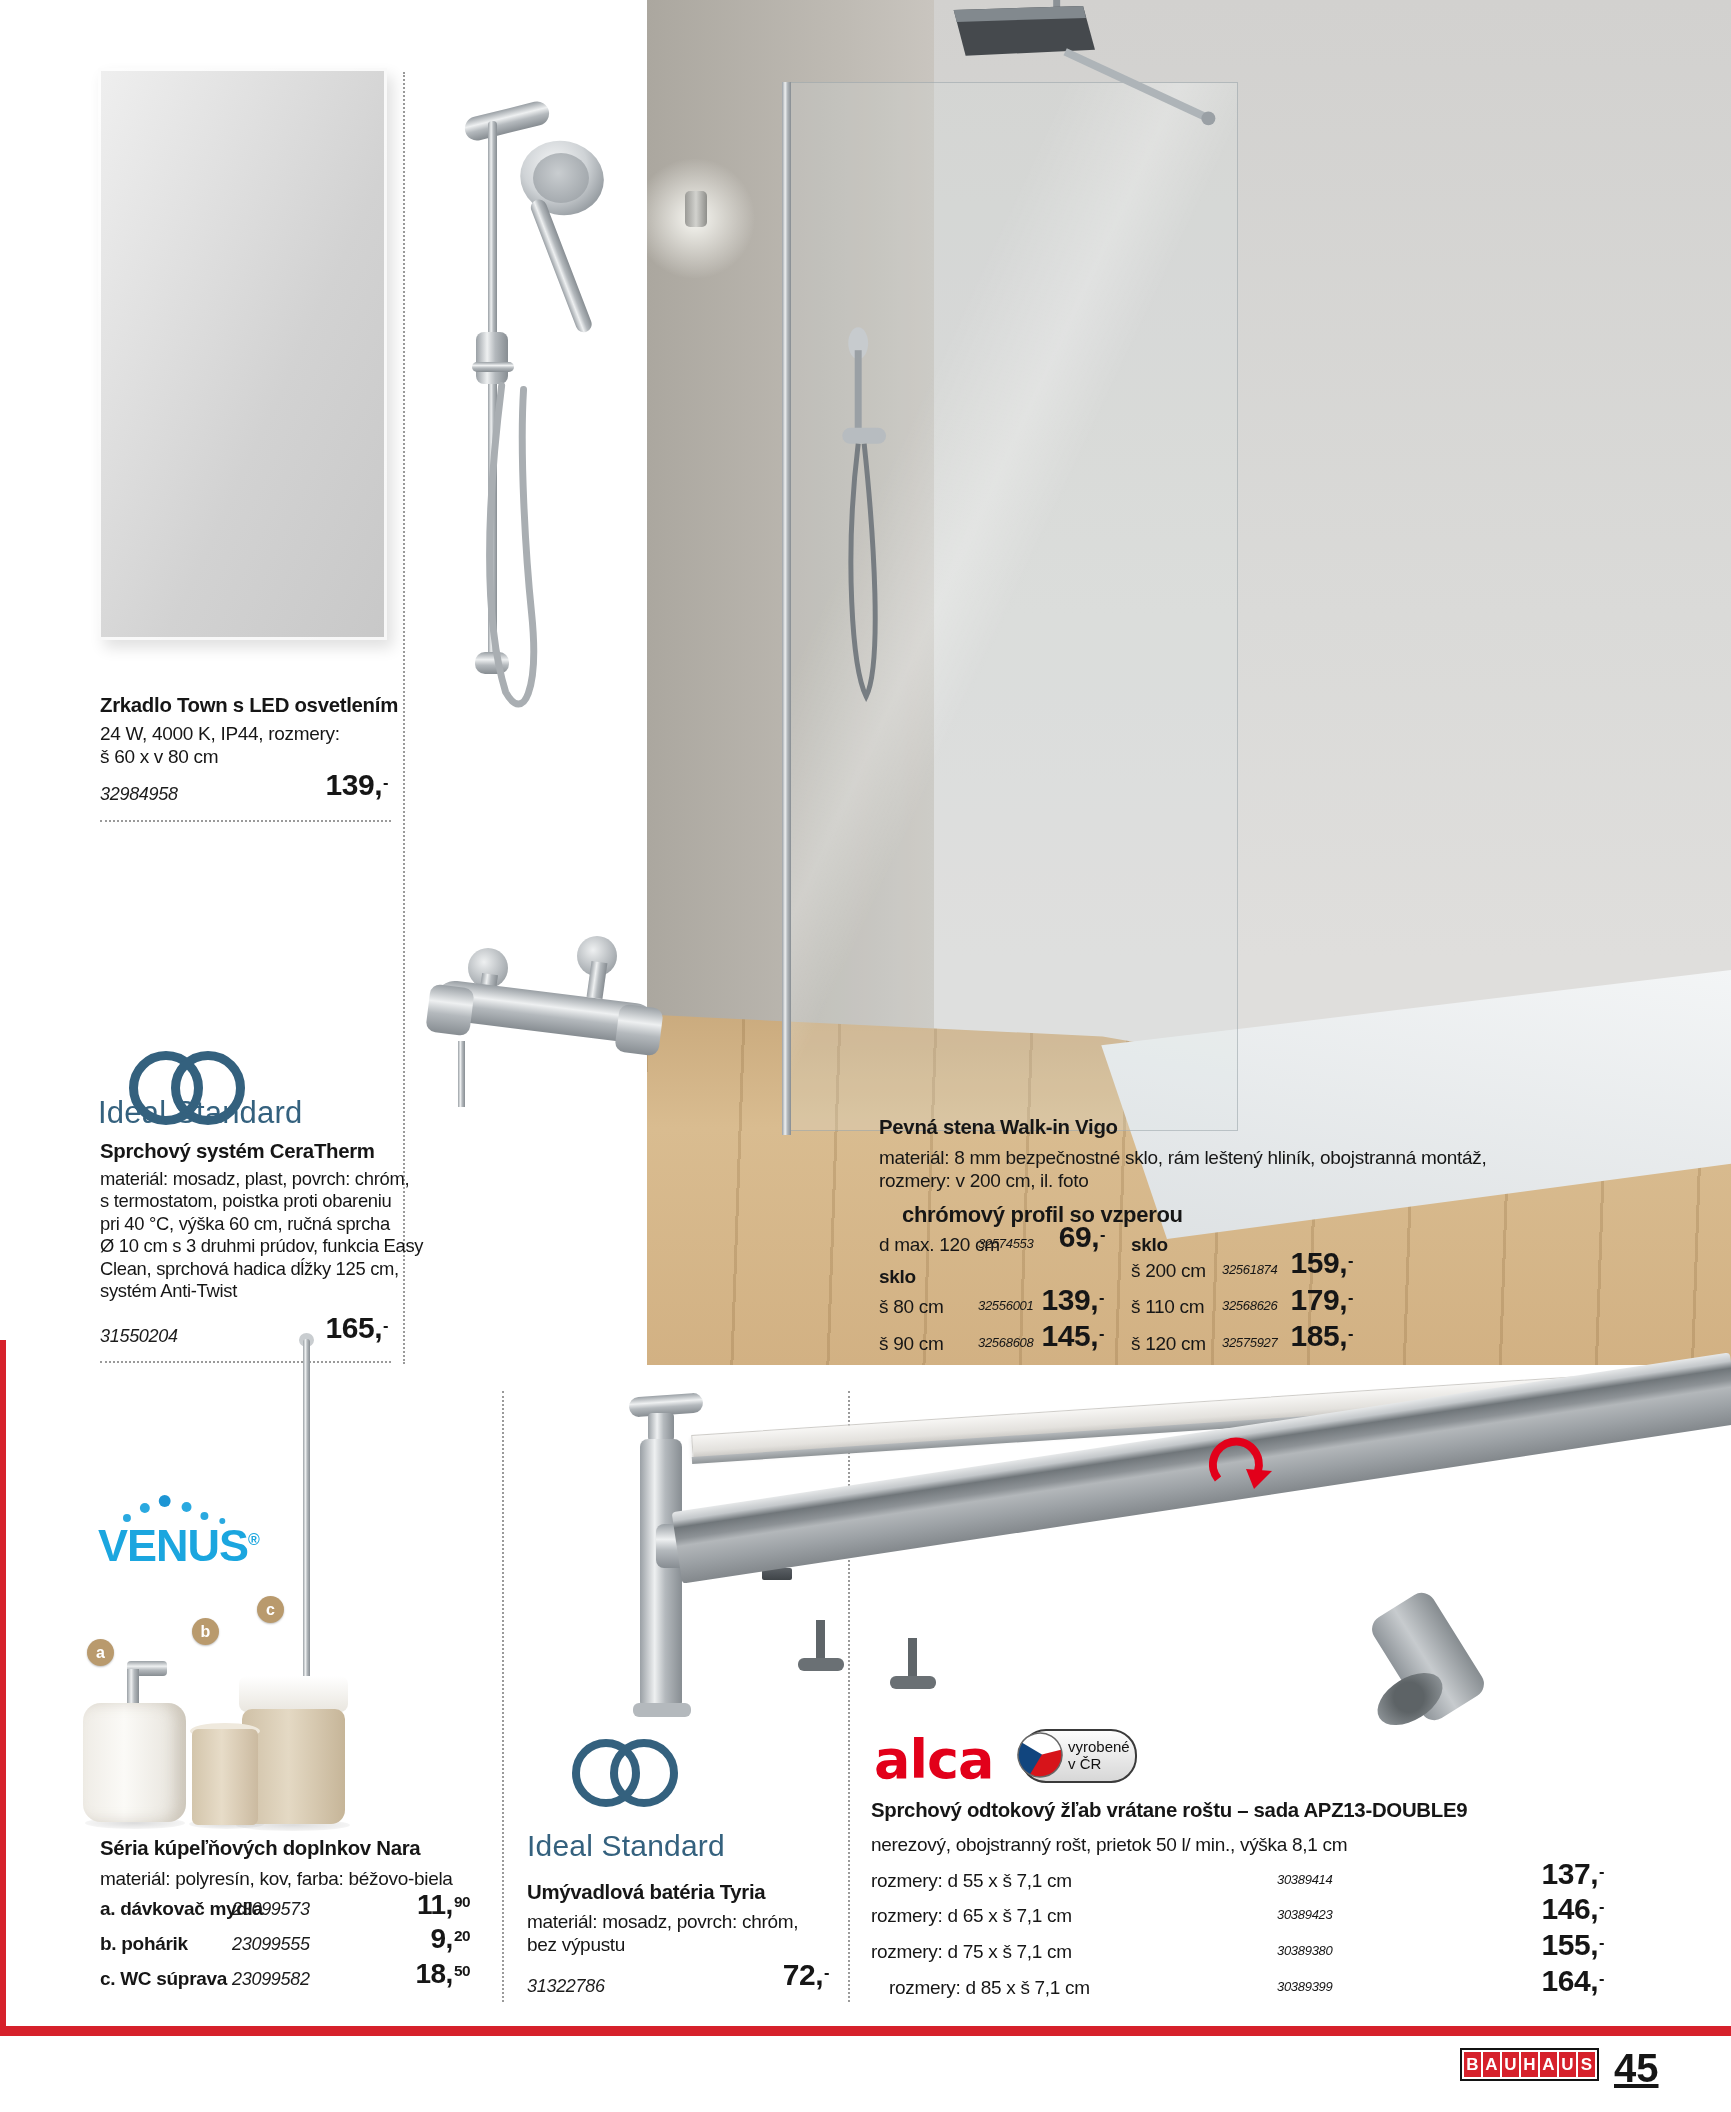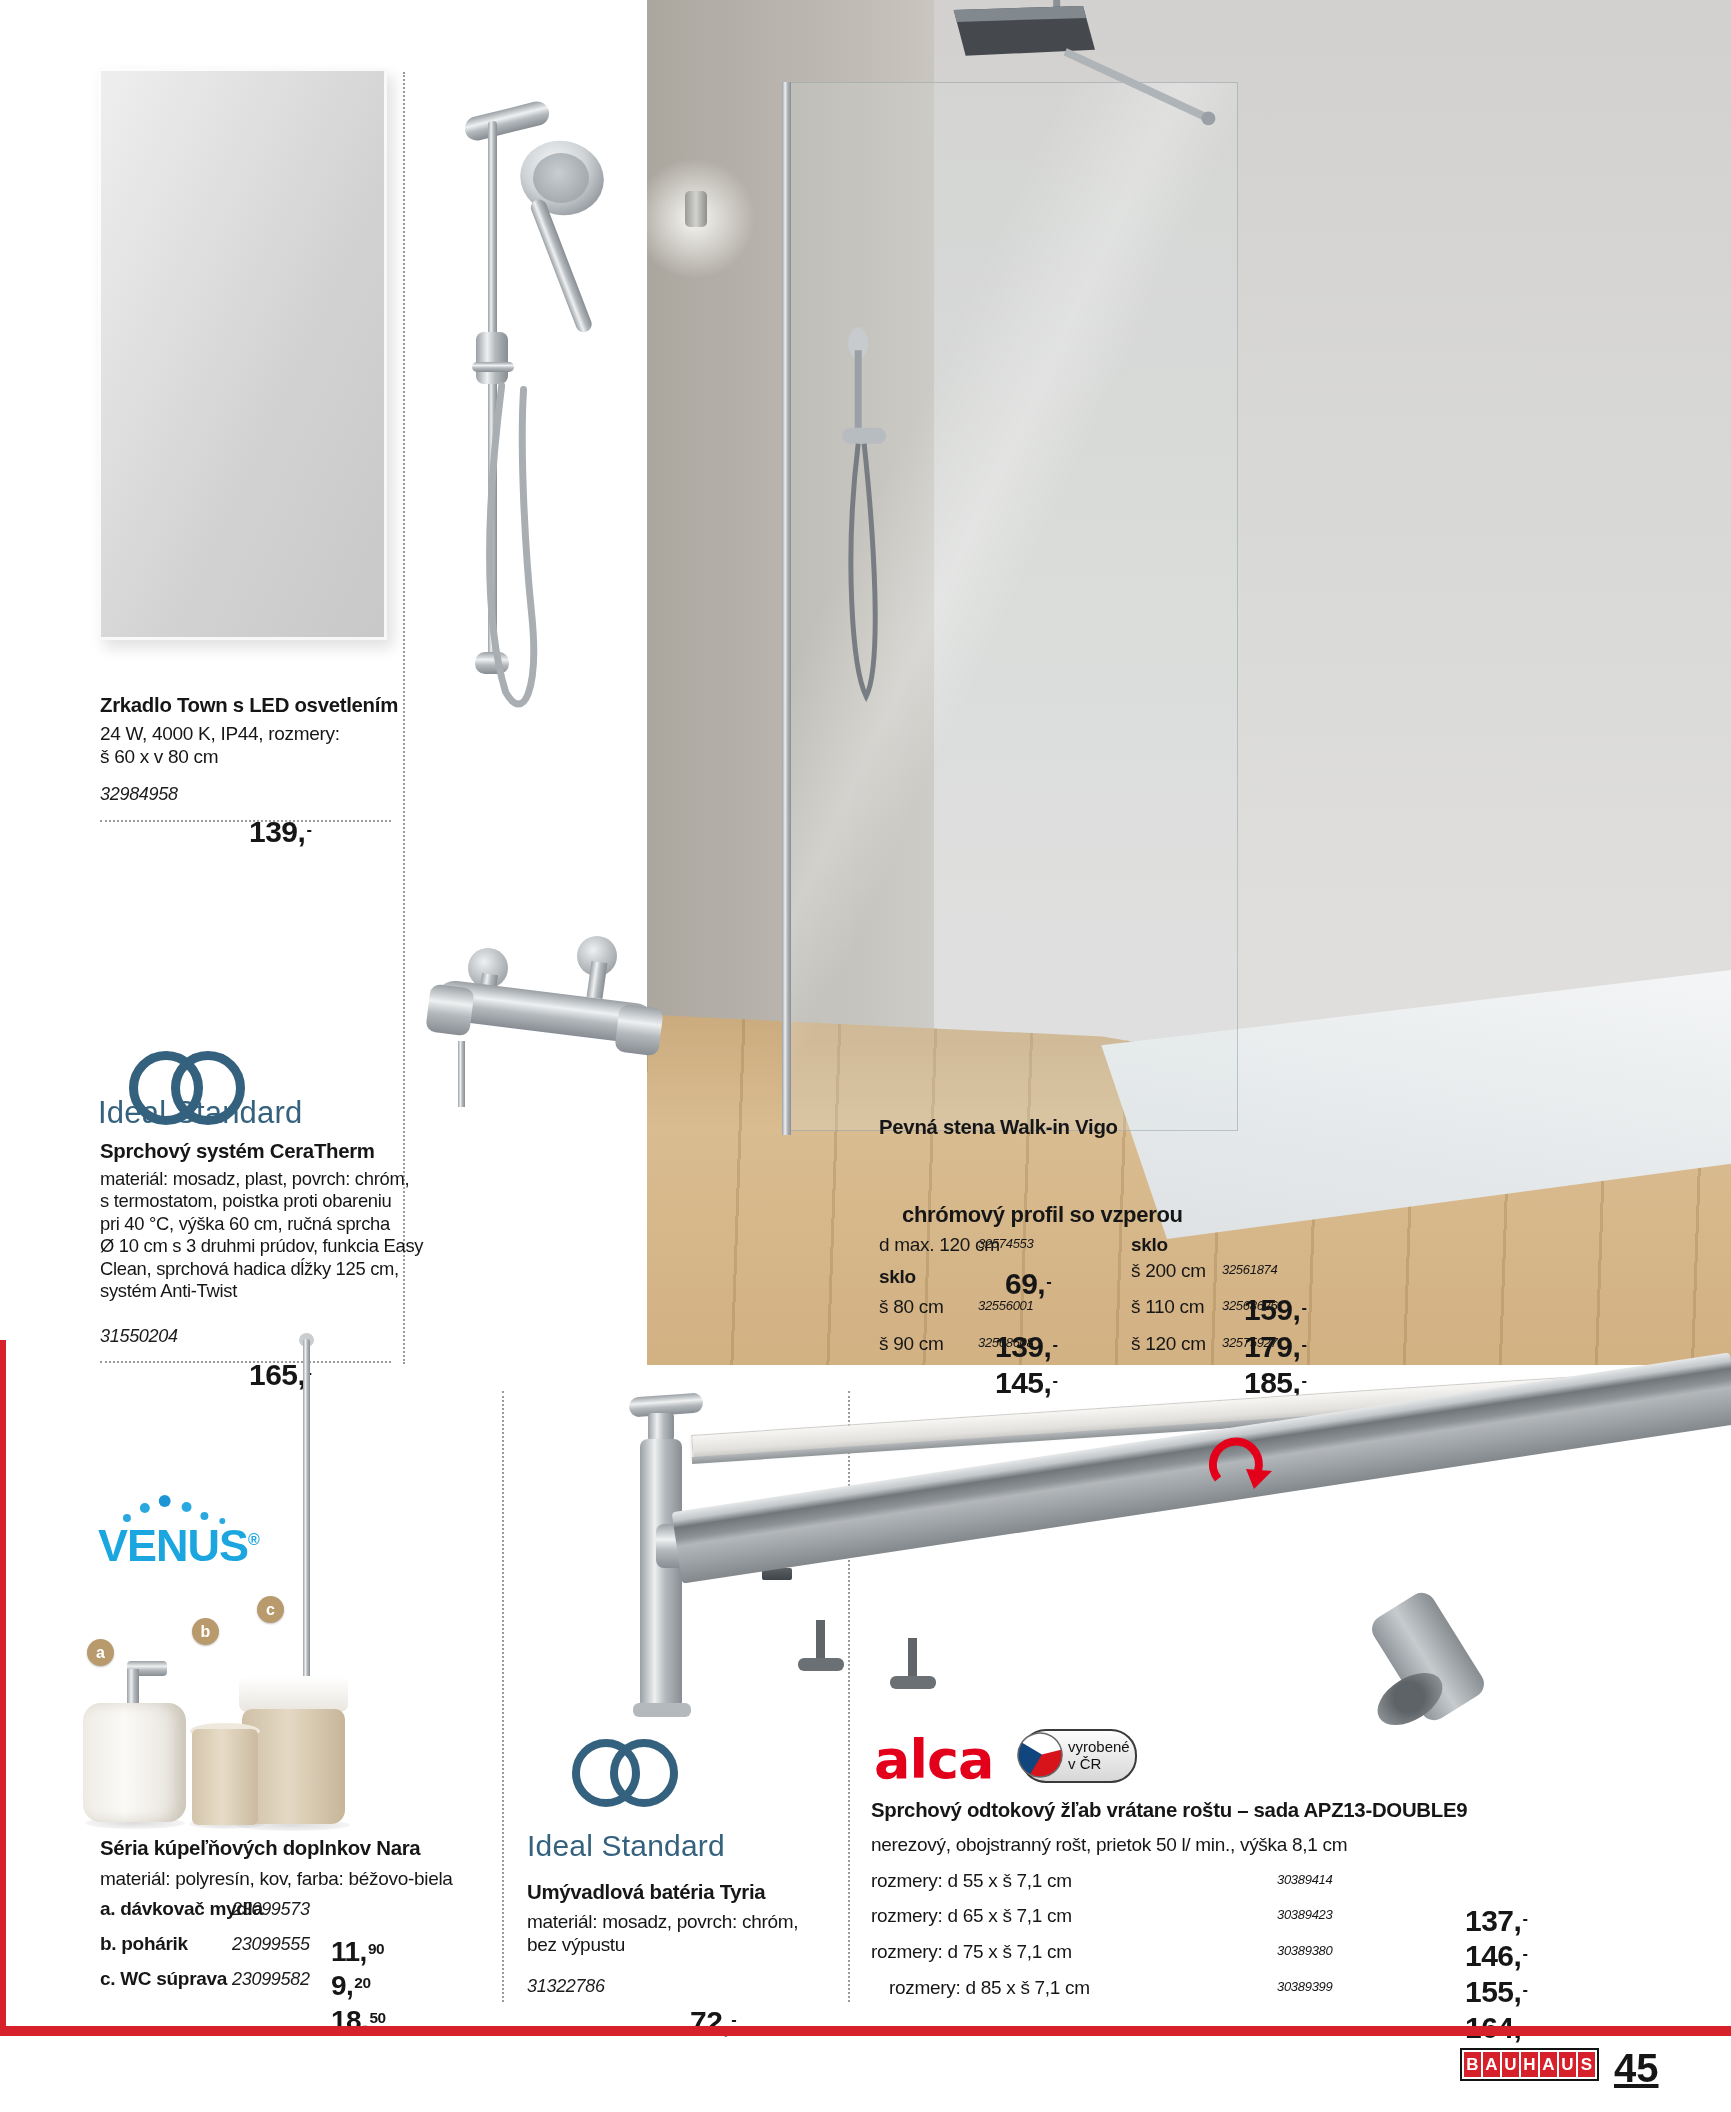--- a/index.html
+++ b/index.html
@@ -2,21 +2,21 @@
 <html><head>
 <meta charset="utf-8">
 <style>
   html,body{margin:0;padding:0;background:#fff;}
   body{font-family:"Liberation Sans",sans-serif;color:#161616;}
   #page{position:relative;width:1731px;height:2112px;background:#fff;overflow:hidden;}
   .abs{position:absolute;}
   .title{font-weight:bold;font-size:20.4px;letter-spacing:-0.3px;white-space:nowrap;}
   .desc{font-size:19px;line-height:23px;letter-spacing:-0.3px;white-space:pre-line;}
   .sku{font-style:italic;font-size:18px;letter-spacing:-0.3px;color:#1c1c1c;white-space:nowrap;}
-  .price{font-weight:bold;font-size:30px;letter-spacing:-0.5px;white-space:nowrap;margin-top:47px;}
+  .price{font-weight:bold;font-size:30px;text-align:right;letter-spacing:-0.5px;white-space:nowrap;}
   .price .sup{font-size:0.55em;position:relative;top:-0.45em;margin-left:1px;}
   .price.md{font-size:28px;}
   .vdot{border-left:2px dotted #9a9a9a;width:0;}
   .hdot{border-top:2px dotted #9a9a9a;height:0;}
   .bold{font-weight:bold;}
   .wi-label{font-size:19px;letter-spacing:-0.3px;white-space:nowrap;}
   .wi-sku{font-style:italic;font-size:13px;letter-spacing:-0.3px;white-space:nowrap;}
   .chrome-v{background:linear-gradient(90deg,#9aa0a5,#eef0f1 35%,#b4b9bd 60%,#878d92);}
   .chrome-h{background:linear-gradient(180deg,#9aa0a5,#eef0f1 35%,#b4b9bd 60%,#878d92);}
   .is-ring{position:absolute;width:56px;height:56px;border:9px solid #34617e;border-radius:50%;}
@@ -59,20 +59,22 @@
       <line x1="420" y1="52" x2="562" y2="118" stroke="#aeb4b8" stroke-width="8"></line>
       <circle cx="564" cy="119" r="7" fill="#9aa0a5"></circle>
       <ellipse cx="212" cy="345" rx="10" ry="16" fill="#c7cbce"></ellipse>
       <line x1="212" y1="352" x2="212" y2="440" stroke="#9aa0a5" stroke-width="7"></line>
       <rect x="196" y="430" width="44" height="16" rx="8" fill="#b7bcc0"></rect>
       <path d="M212,446 C198,560 206,672 220,700 C236,668 228,540 218,446" fill="none" stroke="#777d82" stroke-width="5"></path>
     </svg>
   </div>
 
   <div class="abs title" style="left:879px;top:1116px">Pevná stena Walk-in Vigo</div>
+  <div class="abs desc" style="left:879px;top:1146px">materiál: 8 mm bezpečnostné sklo, rám leštený hliník, obojstranná montáž,
+rozmery: v 200 cm, il. foto</div>
   <div class="abs title" style="left:902px;top:1202px;font-size:22px">chrómový profil so vzperou</div>
 
   <span class="abs wi-label" style="left:879px;top:1234px">d max. 120 cm</span>
   <span class="abs wi-sku" style="left:978px;top:1236px">32574553</span>
   <div class="abs price" style="left:1005px;top:1220px;width:100px"><span>69,</span><span class="sup">-</span></div>
   <span class="abs wi-label bold" style="left:1131px;top:1234px">sklo</span>
   <span class="abs wi-label bold" style="left:879px;top:1266px">sklo</span>
 
   <span class="abs wi-label" style="left:879px;top:1296px">š 80 cm</span>
   <span class="abs wi-sku" style="left:978px;top:1298px">32556001</span>

